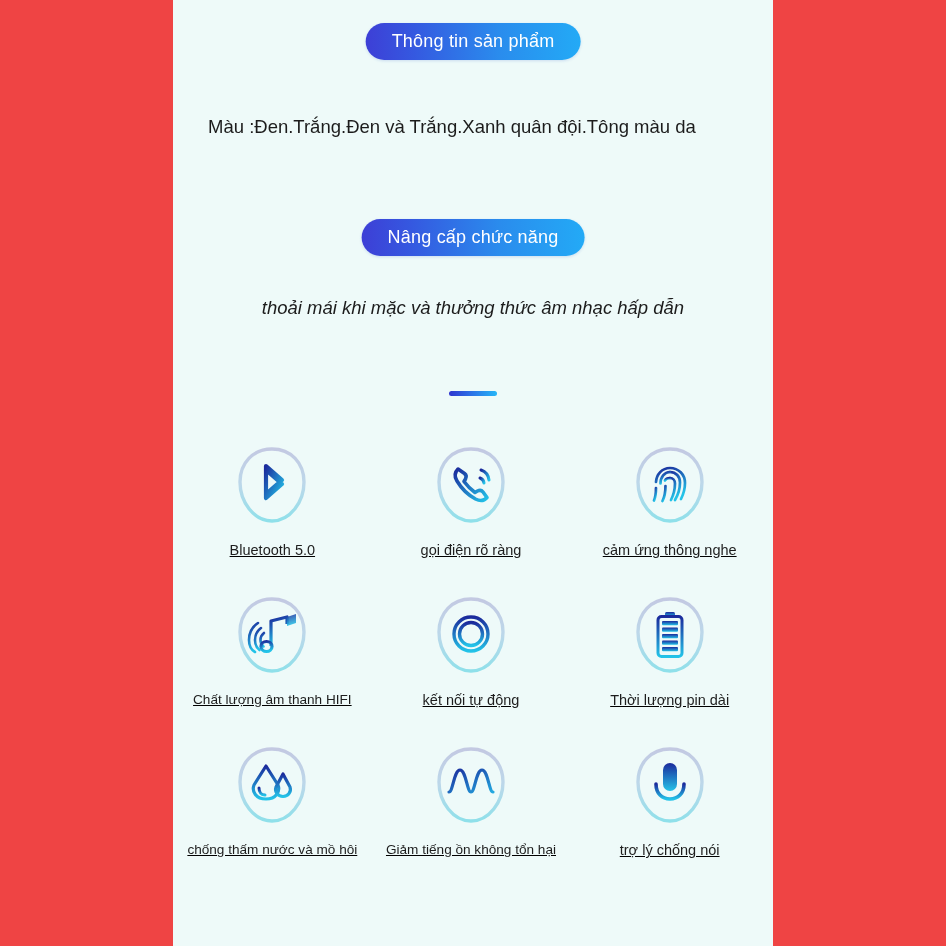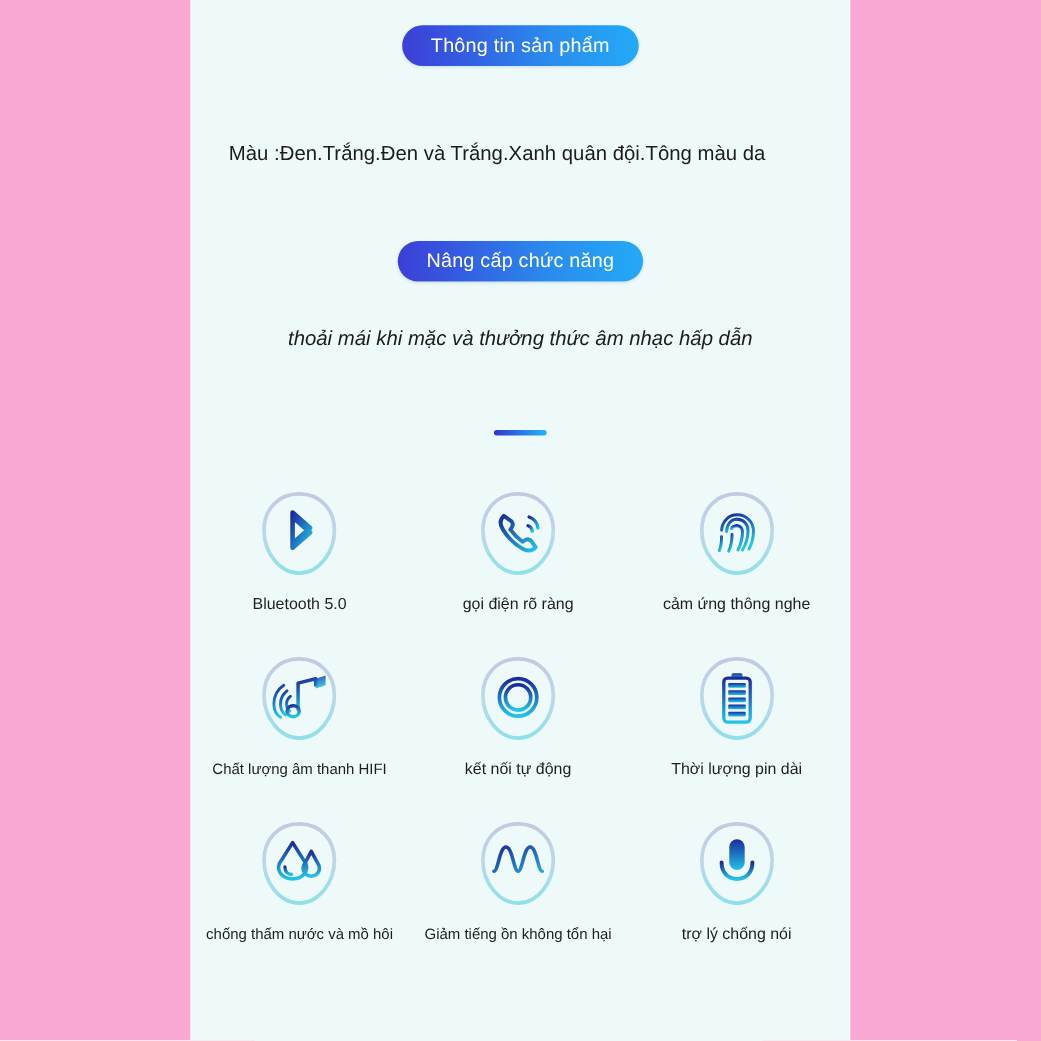--- a/index.html
+++ b/index.html
@@ -11,21 +11,21 @@
     width: 946px;
     height: 946px;
     font-family: "Liberation Sans", sans-serif;
     overflow: hidden;
   }
 
   #page {
     position: relative;
     width: 946px;
     height: 946px;
-    background: #f9a8d4;
+    background: #ef4444;
   }
 
   
   #panel {
     position: absolute;
     left: 173px;
     top: 0;
     width: 600px;
     height: 946px;
     background: #eefaf9;
@@ -53,21 +53,20 @@
   #badge-upgrade { top: 219px; }
 
   
   .spec-block {
     position: absolute;
     left: 0;
     right: 0;
     top: 108px;
     padding: 0 22px;
     text-align: left;
-    margin-top: 12px;
   }
   .spec-line {
     color: #1c1c1c;
     font-size: 18.5px;
     line-height: 38px;
     white-space: nowrap;
   }
   .spec-line.indent { padding-left: 13px; }
 
   
@@ -97,20 +96,21 @@
 
   
   #features {
     position: absolute;
     left: 0;
     top: 440px;
     width: 596px;
     display: grid;
     grid-template-columns: repeat(3, 1fr);
     row-gap: 32px;
+    text-decoration: underline;
   }
   .feature {
     display: flex;
     flex-direction: column;
     align-items: center;
   }
   .feature .shield-wrap {
     width: 88px;
     height: 92px;
     display: block;

